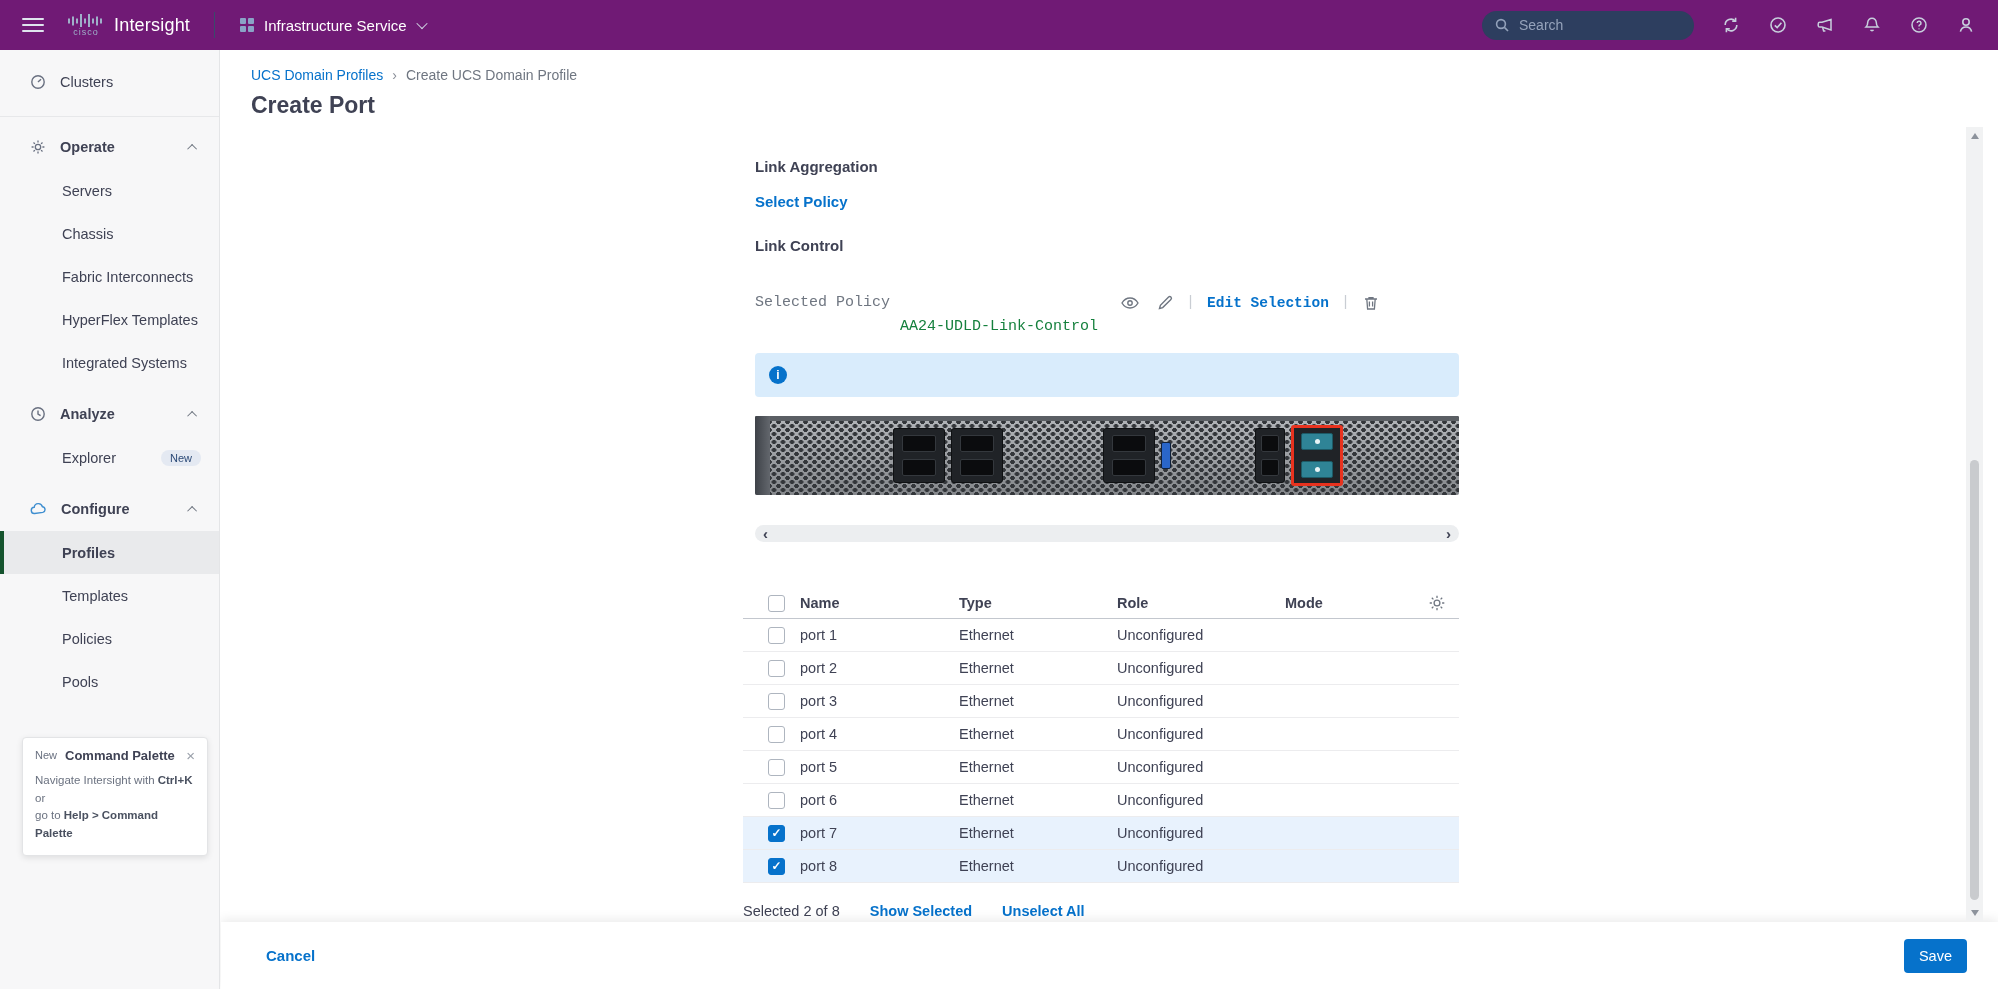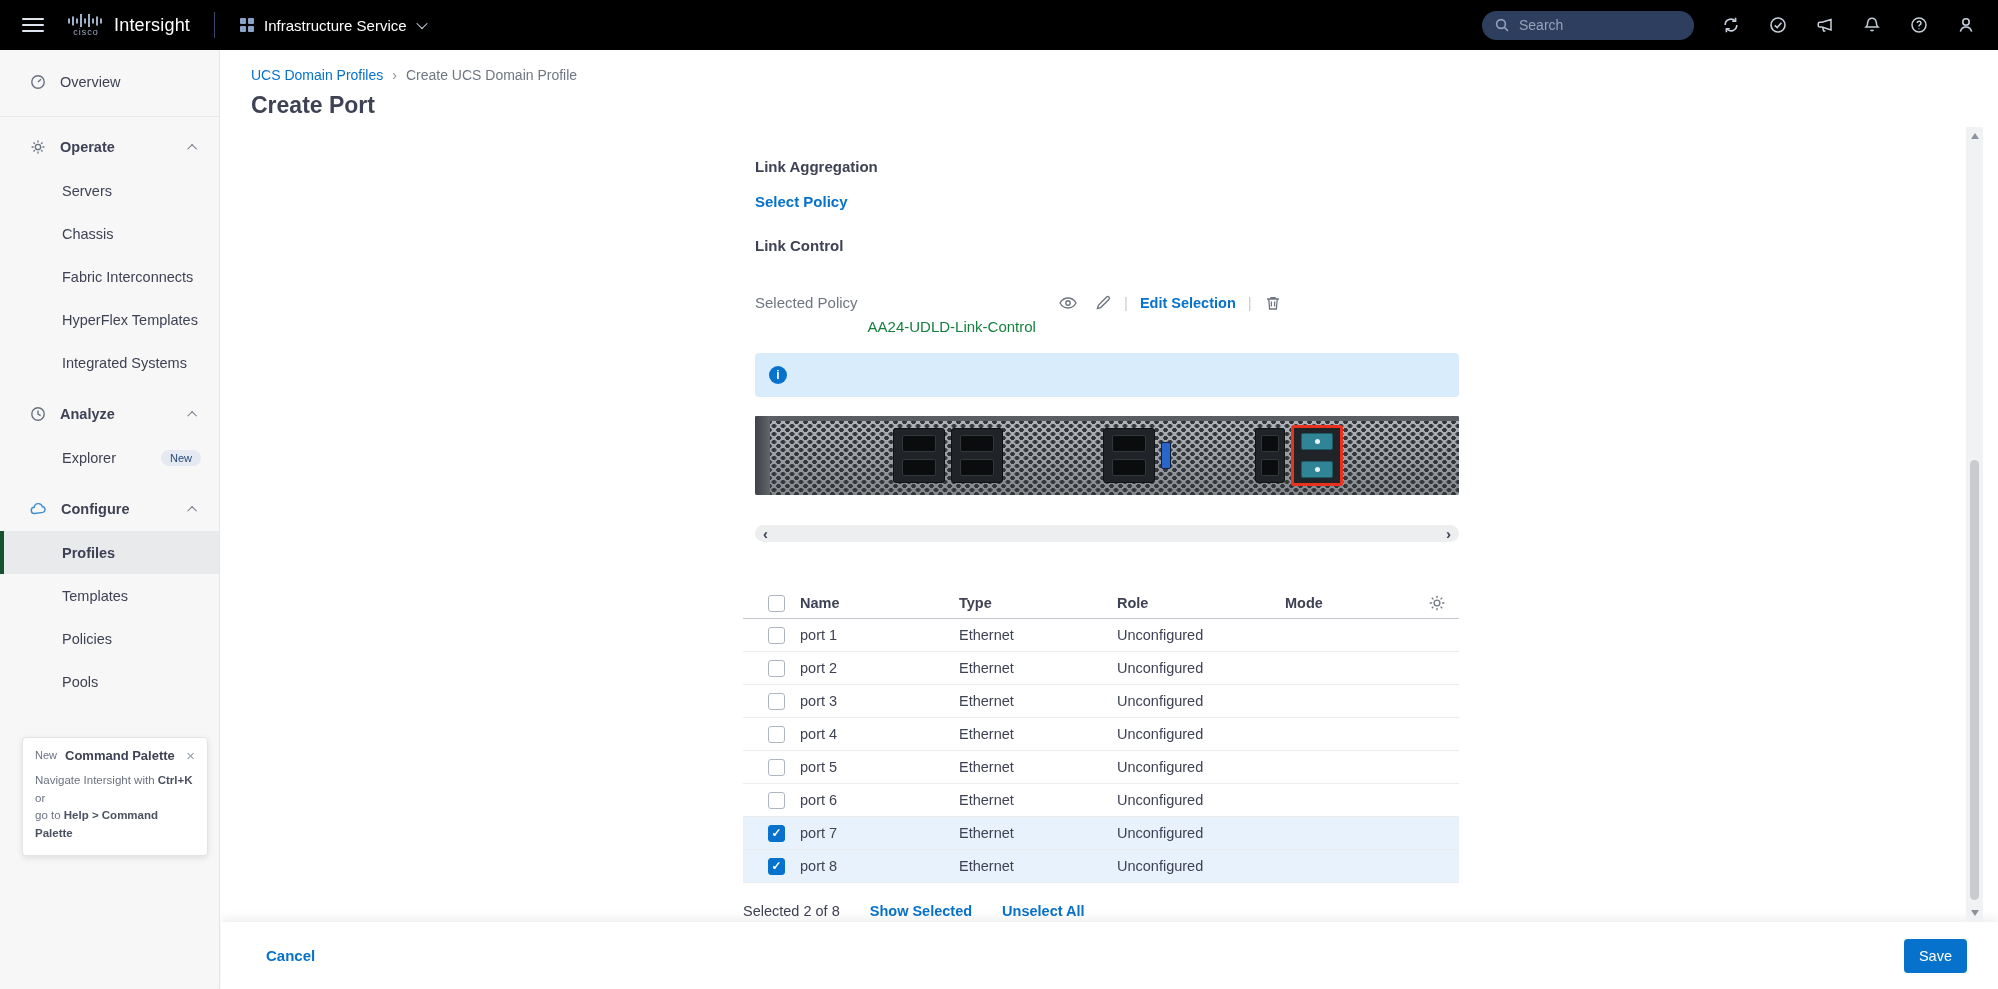--- a/index.html
+++ b/index.html
@@ -1,21 +1,21 @@
 <!DOCTYPE html>
 <html><head>
 <meta charset="utf-8">
 <style>
   * { margin:0; padding:0; box-sizing:border-box; }
   html,body { width:1998px; height:989px; }
   body { font-family:"Liberation Sans",sans-serif; background:#fff; overflow:hidden; color:#3f4254; }
   .app { position:relative; width:1998px; height:989px; overflow:hidden; }
 
   
-  .topbar { position:absolute; top:0; left:0; right:0; height:50px; background:#000000;
+  .topbar { position:absolute; top:0; left:0; right:0; height:50px; background:#701a75;
             display:flex; align-items:center; padding:0 22px; z-index:20; }
   .hamburger { width:22px; display:flex; flex-direction:column; gap:4px; background:none; border:none; cursor:pointer; margin-right:24px; }
   .hamburger span { height:2px; background:#dfe5ee; border-radius:1px; }
   .brand { display:flex; align-items:center; gap:10px; }
   .cisco { display:flex; flex-direction:column; align-items:center; gap:1px; }
   .cisco-word { color:#9fb0c9; font-size:9px; line-height:9px; letter-spacing:1px; }
   .brand-name { color:#fff; font-size:18px; letter-spacing:.2px; }
   .topbar-divider { width:1px; height:26px; background:#3a4a6b; margin:0 24px; }
   .service-switcher { display:flex; align-items:center; gap:9px; color:#fff; font-size:15px; cursor:pointer; }
   .chev-down { width:8px; height:8px; border-right:1.7px solid #cfd6e2; border-bottom:1.7px solid #cfd6e2;
@@ -56,21 +56,21 @@
   .crumb-current { color:#6f7681; }
   .page-title { margin-top:9px; font-size:23px; font-weight:700; color:#3f4254; }
 
   .content { position:absolute; top:80px; bottom:67px; left:0; right:17px; overflow:hidden; }
   .form-col { margin-left:522px; width:730px; }
 
   .sec-label { margin-top:28px; font-size:15px; font-weight:700; color:#3f4254; }
   .blue-link { color:#0672cb; font-weight:700; font-size:15px; cursor:pointer; }
   .select-policy { display:inline-block; margin-top:18px; }
 
-  .policy-row { margin-top:16px; display:flex; align-items:center; font-size:15px; }
+  .policy-row { margin-top:16px; display:flex; align-items:center; font-size:15px;font-family:Liberation Mono, monospace; }
   .policy-label { color:#6f7681; }
   .policy-value { margin-left:10px; color:#15803d;margin-top:48px; }
   .pr-icon { margin-left:22px; background:none; border:none; cursor:pointer; display:flex; align-items:center; }
   .pr-sep { color:#c9cdd3; margin:0 12px; }
   .edit-selection { font-size:14.5px; }
 
   .member-bar { margin-top:24px; height:29px; width:730px; background:#f3f4f6; display:flex; align-items:center;
                 padding-left:12px; font-size:14px; font-weight:700; color:#4a4f5c; }
 
   .info-alert { margin:18px 0 0 12px; width:704px; min-height:44px; background:#d9ecfc; border-radius:4px;
@@ -232,21 +232,21 @@
 
   <aside class="sidebar">
     <div class="side-overview-wrap">
       <div class="side-row">
         <span>
           <svg width="16" height="16" viewBox="0 0 16 16" fill="none" stroke="#697080" stroke-width="1.4">
             <circle cx="8" cy="8" r="6.2"></circle>
               <path d="M8 8 L11 5.2"></path>
           </svg>
         </span>
-        <span>Overview</span>
+        <span>Clusters</span>
       </div>
     </div>
 
     <div class="side-section">
       <div class="side-row side-head">
         <span>
           <svg width="16" height="16" viewBox="0 0 16 16" fill="none" stroke="#697080" stroke-width="1.3">
             <circle cx="8" cy="8" r="2.7"></circle>
             <path d="M8 1.6v2 M8 12.4v2 M1.6 8h2 M12.4 8h2 M3.5 3.5l1.4 1.4 M11.1 11.1l1.4 1.4 M12.5 3.5l-1.4 1.4 M4.9 11.1l-1.4 1.4"></path>
           </svg>

